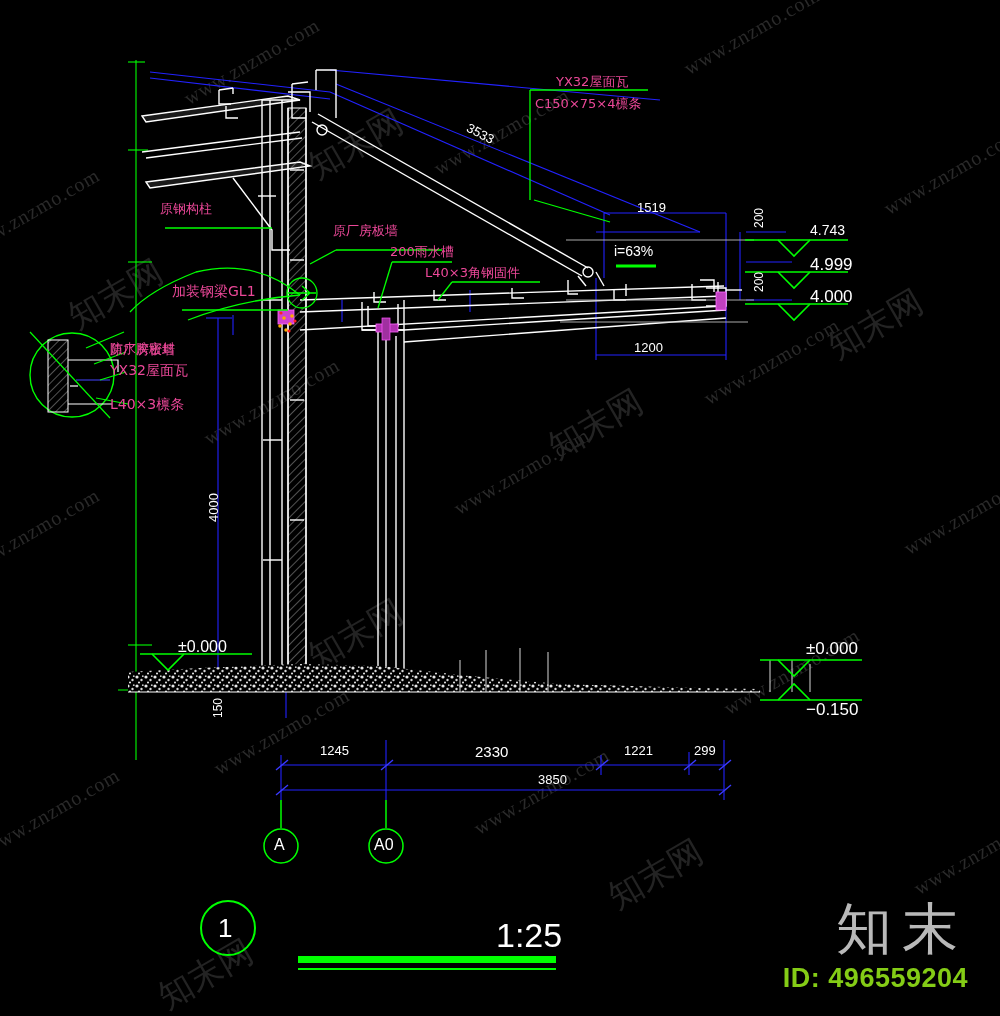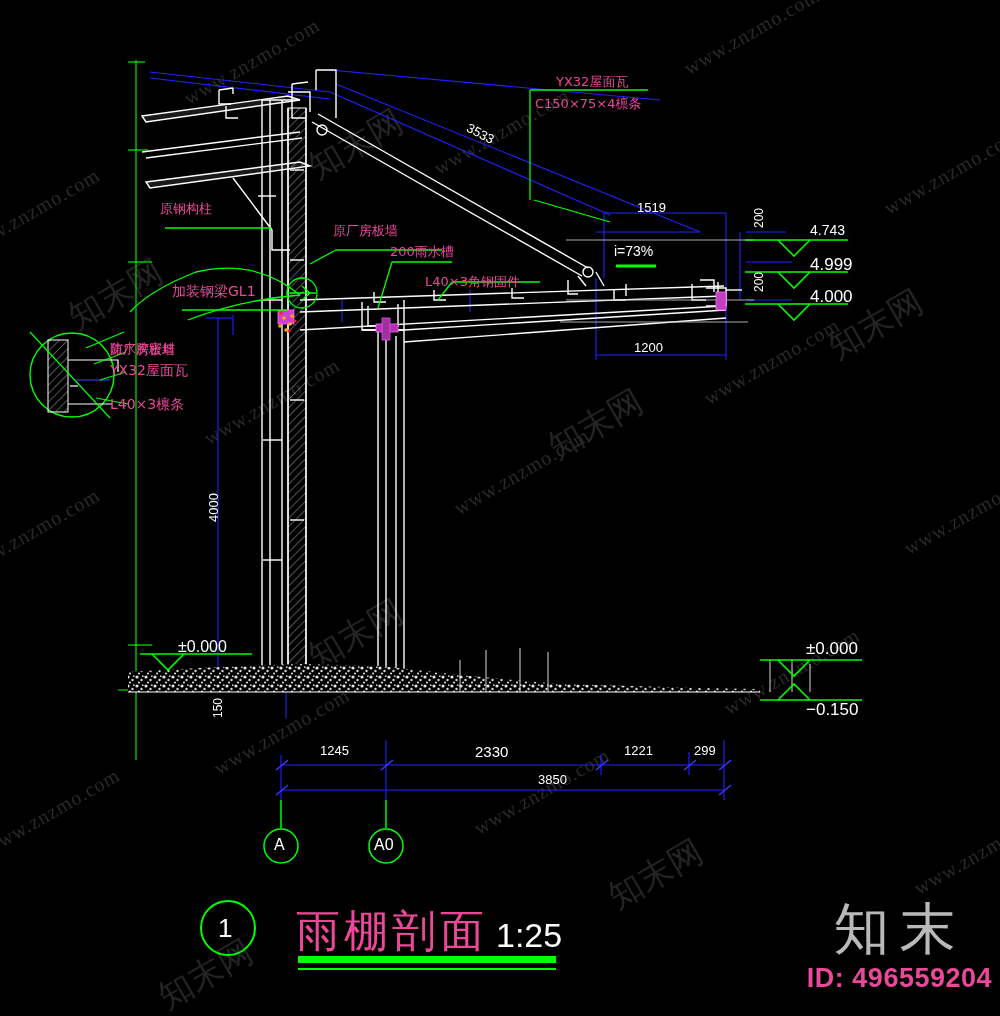--- a/index.html
+++ b/index.html
@@ -5,24 +5,24 @@
 <style>
   html,body{margin:0;padding:0;background:#000;}
   body{width:1000px;height:1016px;overflow:hidden;font-family:"Liberation Sans",sans-serif;}
   #stage{position:relative;width:1000px;height:1016px;background:#000;overflow:hidden;}
   #cad{position:absolute;left:0;top:0;width:1000px;height:1016px;}
   .wm{position:absolute;color:#2a2a2a;font-size:20px;font-family:"Liberation Serif",serif;
       transform:rotate(-30deg);transform-origin:left top;white-space:nowrap;
       letter-spacing:1px;pointer-events:none;user-select:none;}
   .wm-ch{position:absolute;color:#232323;font-size:34px;font-family:"DejaVu Sans",sans-serif;
       transform:rotate(-30deg);transform-origin:left top;white-space:nowrap;pointer-events:none;}
-  #brand{position:absolute;right:8px;bottom:22px;text-align:center;pointer-events:none;}
+  #brand{position:absolute;right:32px;bottom:22px;text-align:right;pointer-events:none;}
   #brand .logo{font-family:"DejaVu Sans",sans-serif;font-size:56px;color:#b9b9b9;
       letter-spacing:10px;line-height:1;font-weight:400;}
-  #brand .idline{font-family:"Liberation Sans",sans-serif;font-size:27px;color:#ec4899;
+  #brand .idline{font-family:"Liberation Sans",sans-serif;font-size:27px;color:#84cc16;
       font-weight:700;margin-top:6px;letter-spacing:0.5px;}
   .lbl{position:absolute;color:#ec4899;font-family:"DejaVu Sans",sans-serif;white-space:nowrap;
       pointer-events:none;}
   .dimtxt{position:absolute;color:#ffffff;font-family:"Liberation Sans",sans-serif;
       white-space:nowrap;pointer-events:none;}
 </style>
 </head>
 <body>
 
 <div id="stage">
@@ -319,27 +319,27 @@
 
   <div class="lbl" style="left:110px;top:320px;font-size:13px;margin-top:20px;">防水胶密封</div>
   <div class="lbl" style="left:110px;top:341px;font-size:13px;">原厂房板墙</div>
   <div class="lbl" style="left:110px;top:362px;font-size:14px;">YX32屋面瓦</div>
   <div class="lbl" style="left:110px;top:396px;font-size:14px;">L40×3檩条</div>
 
   <div class="lbl" style="left:160px;top:200px;font-size:13px;">原钢构柱</div>
   <div class="lbl" style="left:333px;top:222px;font-size:13px;">原厂房板墙</div>
   <div class="lbl" style="left:172px;top:283px;font-size:14px;">加装钢梁GL1</div>
   <div class="lbl" style="left:390px;top:243px;font-size:13px;">200雨水槽</div>
-  <div class="lbl" style="left:425px;top:273px;font-size:13px;">L40×3角钢固件</div>
+  <div class="lbl" style="left:425px;top:264px;font-size:13px;">L40×3角钢固件</div>
   <div class="lbl" style="left:556px;top:73px;font-size:13px;">YX32屋面瓦</div>
   <div class="lbl" style="left:535px;top:95px;font-size:13px;">C150×75×4檩条</div>
 
   <div class="dimtxt" style="left:466px;top:126px;font-size:13px;transform:rotate(28deg);">3533</div>
   <div class="dimtxt" style="left:637px;top:200px;font-size:13px;">1519</div>
-  <div class="dimtxt" style="left:614px;top:243px;font-size:14px;">i=73%</div>
+  <div class="dimtxt" style="left:614px;top:243px;font-size:14px;">i=63%</div>
   <div class="dimtxt" style="left:634px;top:340px;font-size:13px;">1200</div>
   <div class="dimtxt" style="left:752px;top:228px;font-size:12px;transform:rotate(-90deg);transform-origin:left top;">200</div>
   <div class="dimtxt" style="left:752px;top:292px;font-size:12px;transform:rotate(-90deg);transform-origin:left top;">200</div>
   <div class="dimtxt" style="left:206px;top:522px;font-size:13px;transform:rotate(-90deg);transform-origin:left top;">4000</div>
   <div class="dimtxt" style="left:211px;top:718px;font-size:12px;transform:rotate(-90deg);transform-origin:left top;">150</div>
 
   <div class="dimtxt" style="left:320px;top:743px;font-size:13px;">1245</div>
   <div class="dimtxt" style="left:475px;top:743px;font-size:15px;">2330</div>
   <div class="dimtxt" style="left:624px;top:743px;font-size:13px;">1221</div>
   <div class="dimtxt" style="left:694px;top:743px;font-size:13px;">299</div>
@@ -349,21 +349,20 @@
   <div class="dimtxt" style="left:810px;top:255px;font-size:17px;">4.999</div>
   <div class="dimtxt" style="left:810px;top:287px;font-size:17px;">4.000</div>
   <div class="dimtxt" style="left:806px;top:639px;font-size:17px;">±0.000</div>
   <div class="dimtxt" style="left:806px;top:700px;font-size:17px;">−0.150</div>
   <div class="dimtxt" style="left:178px;top:638px;font-size:16px;">±0.000</div>
 
   <div class="dimtxt" style="left:274px;top:836px;font-size:16px;">A</div>
   <div class="dimtxt" style="left:374px;top:836px;font-size:16px;">A0</div>
 
   <div class="dimtxt" style="left:218px;top:913px;font-size:26px;">1</div>
-  <div class="lbl" style="left:296px;top:902px;font-size:44px;letter-spacing:4px;">雨棚剖面</div>
   <div class="dimtxt" style="left:496px;top:916px;font-size:34px;">1:25</div>
 
   <div id="brand">
     <div class="logo">知末</div>
     <div class="idline">ID: 496559204</div>
   </div>
 
 </div>
 
 </body></html>

